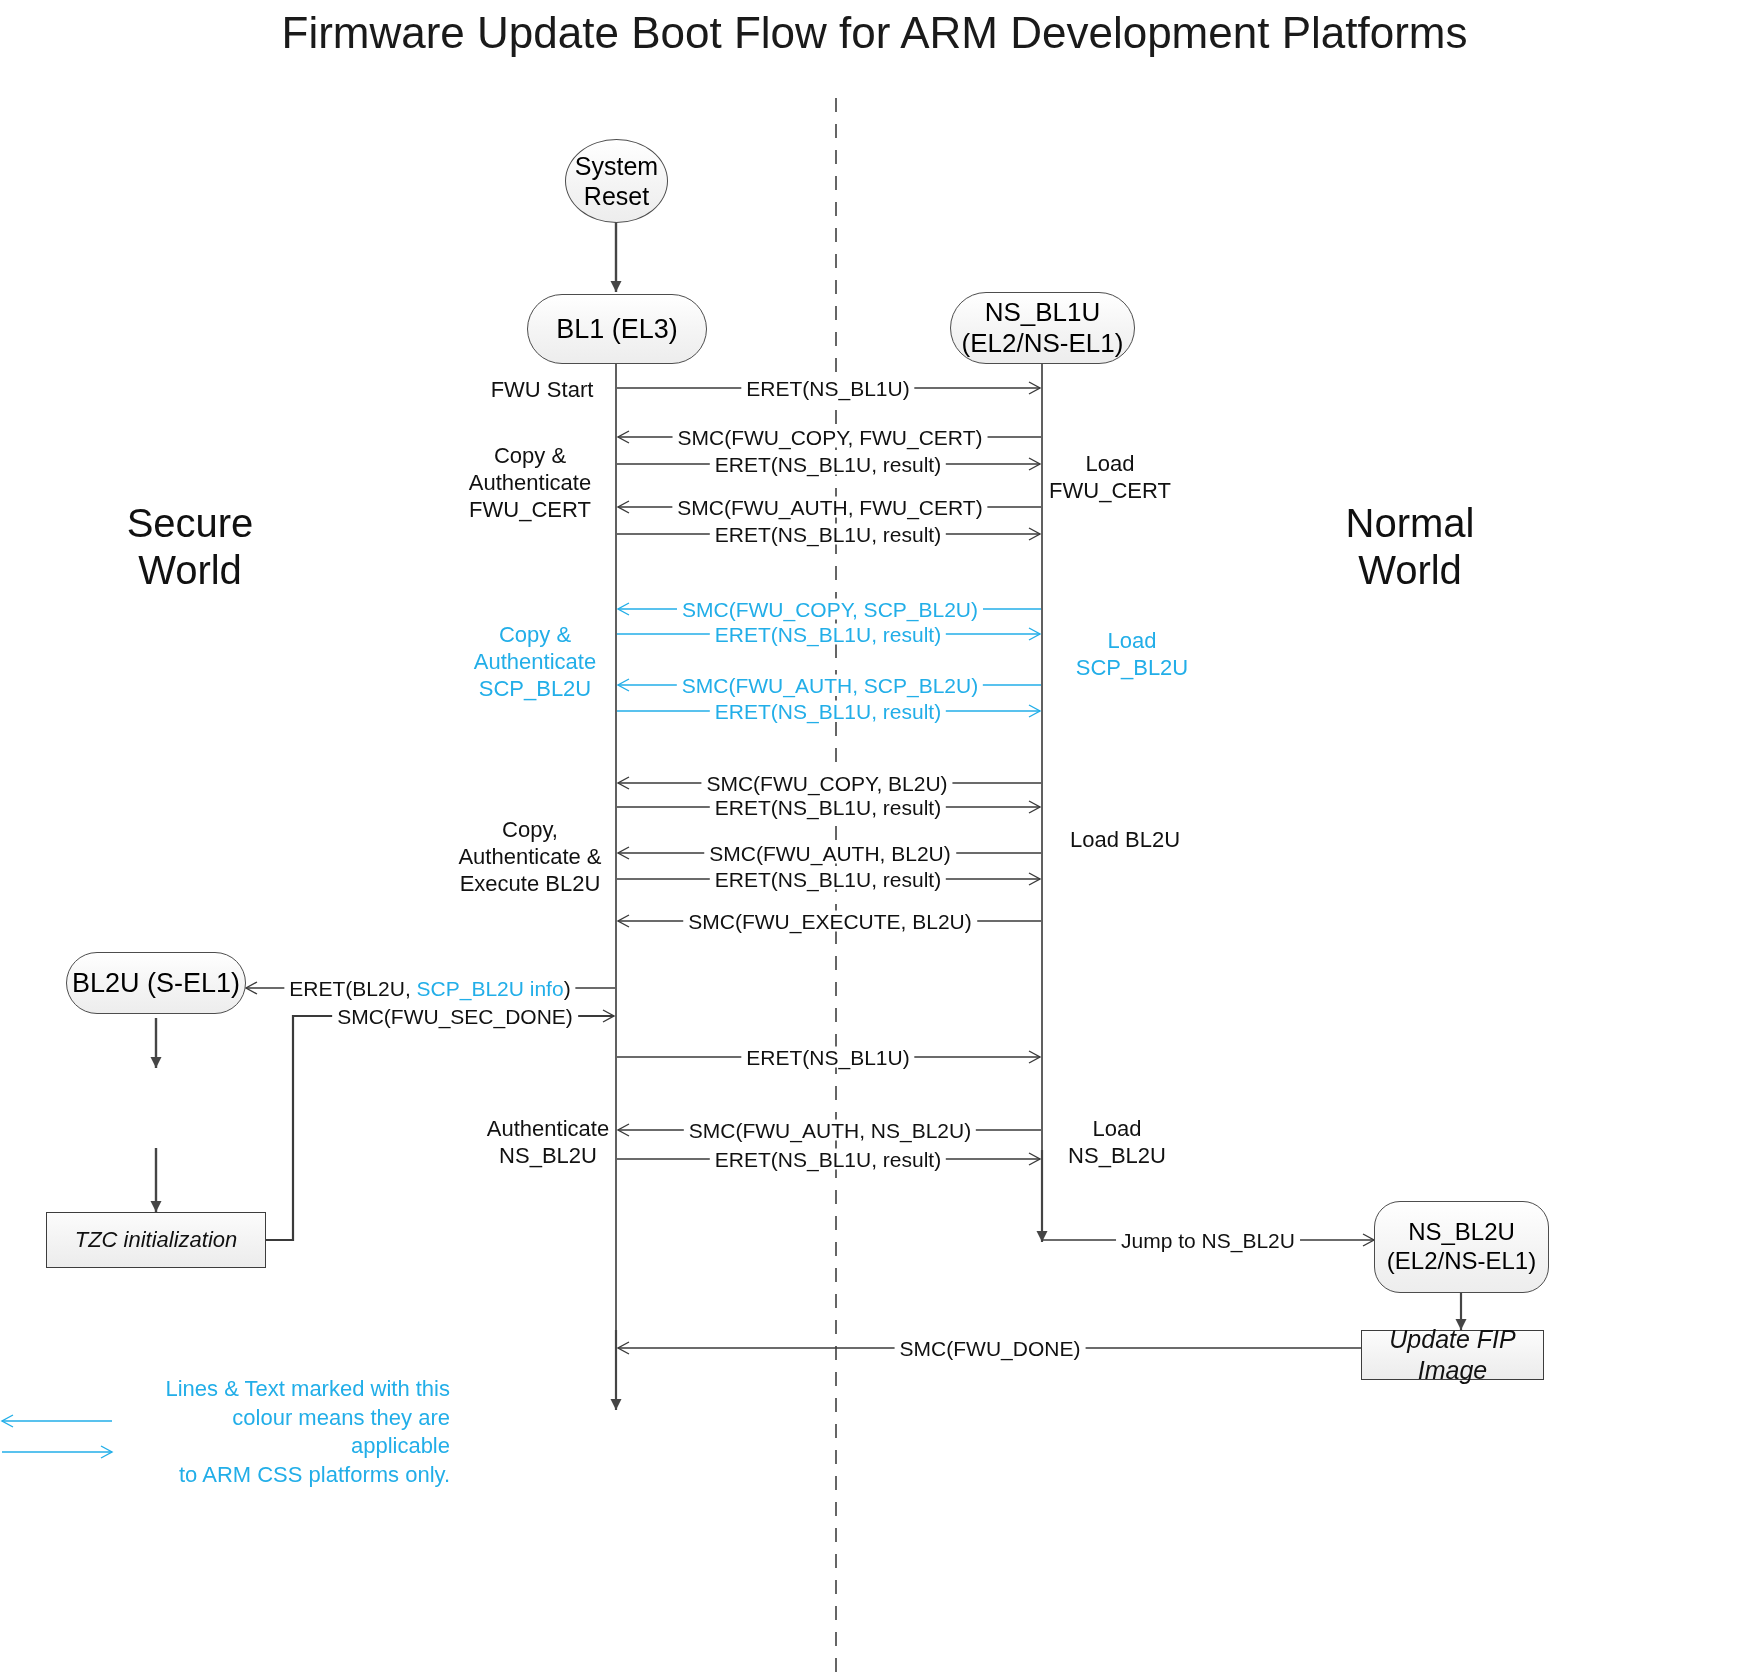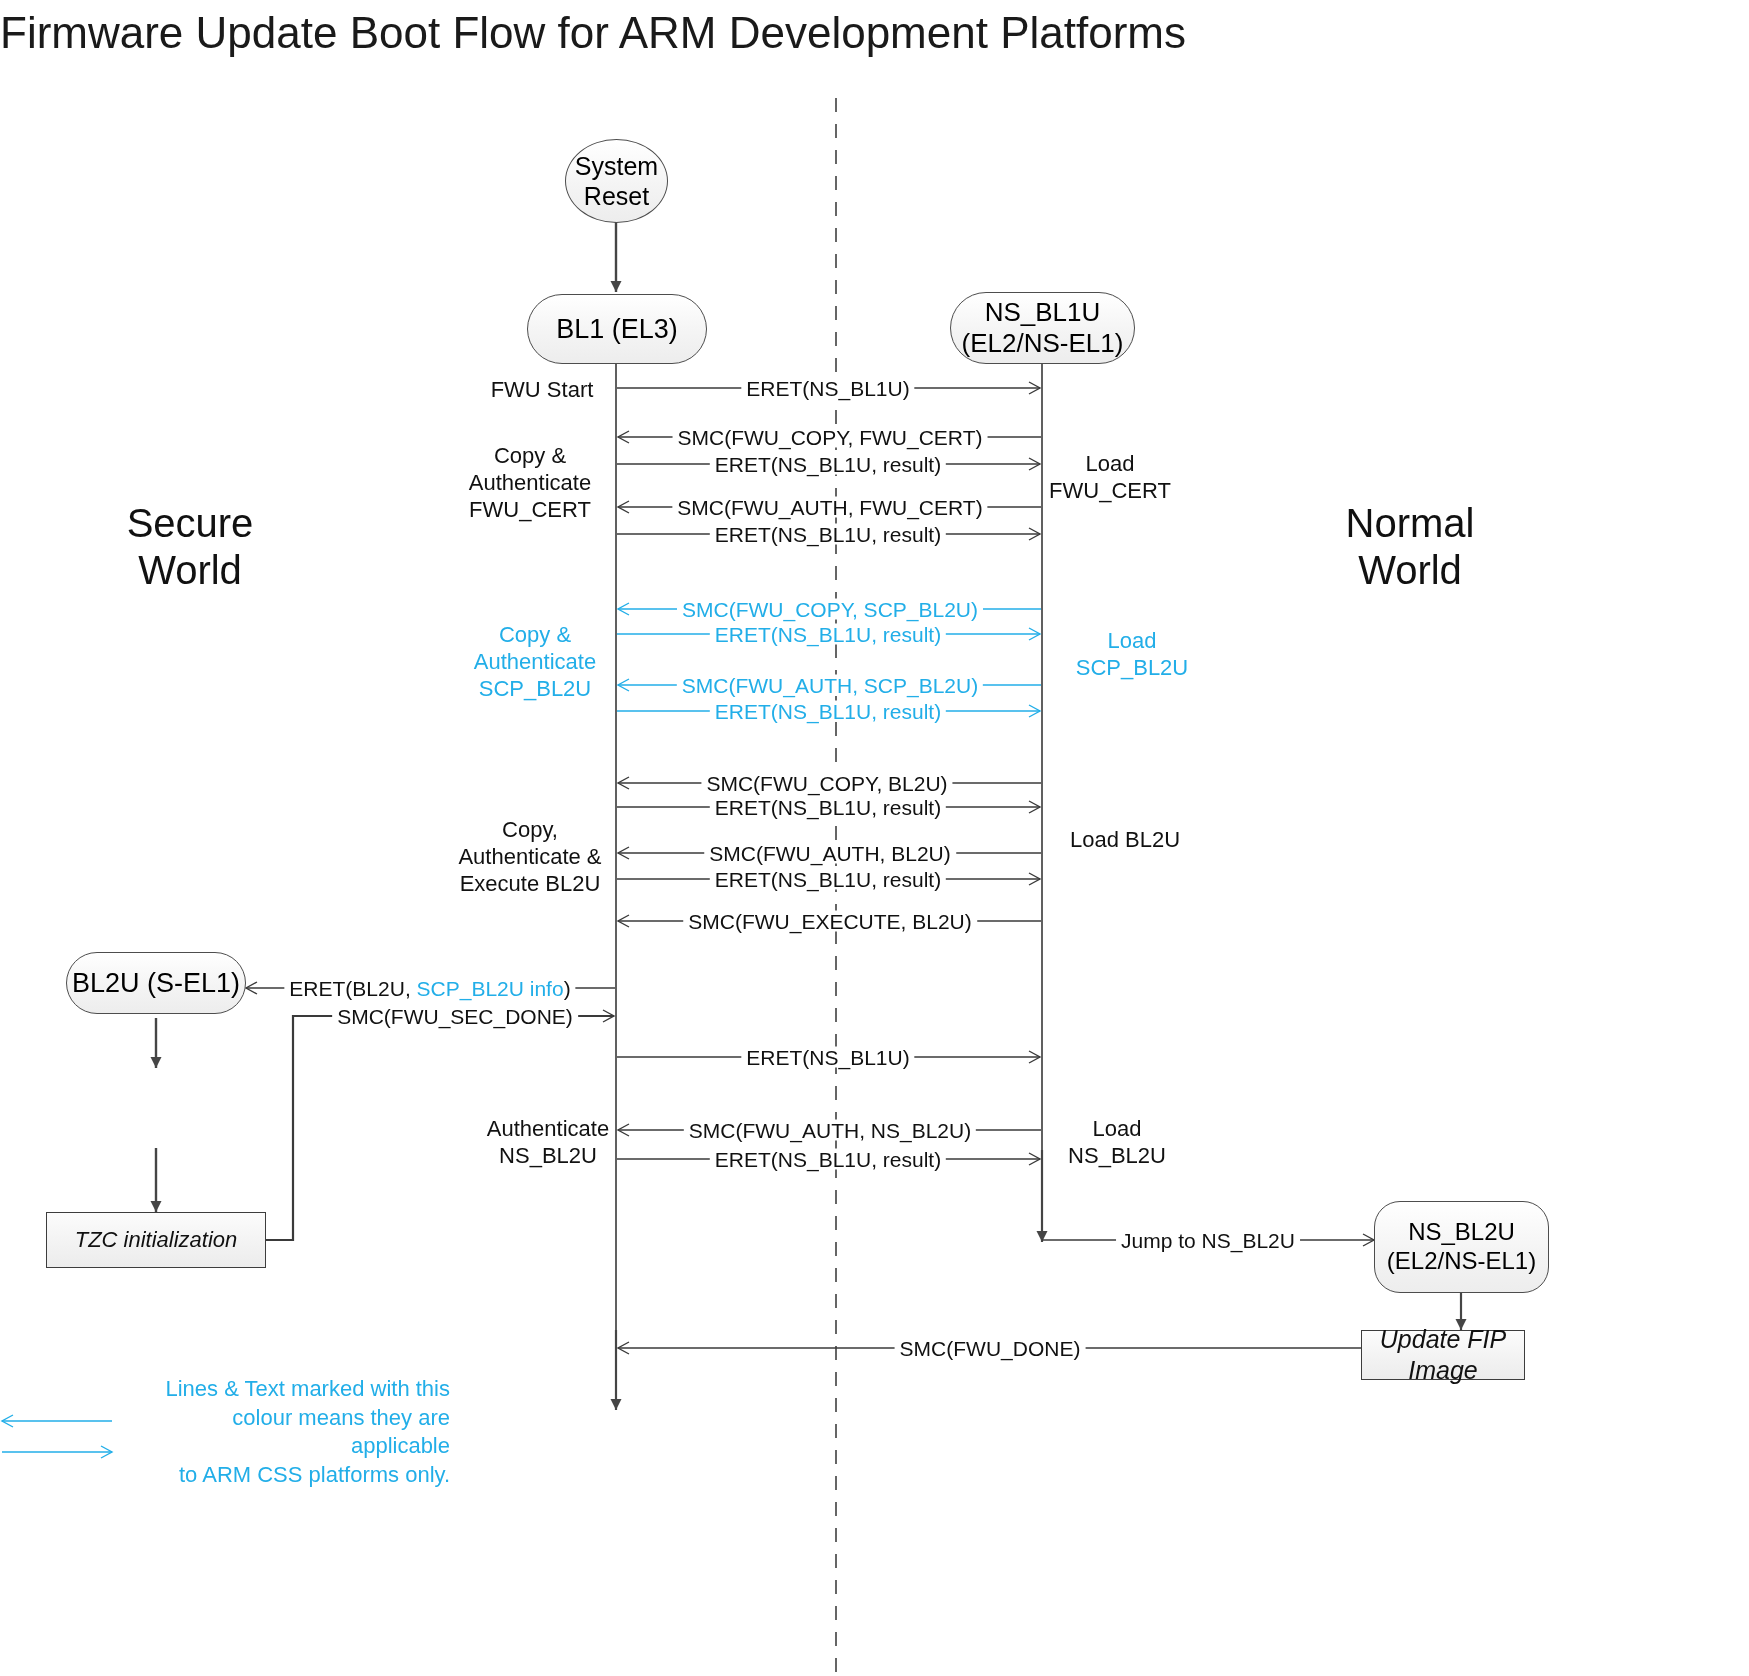--- a/index.html
+++ b/index.html
@@ -17,21 +17,21 @@
     height: 1676px;
     background: #ffffff;
     overflow: hidden;
   }
   
   .title {
     position: absolute;
     left: 0;
     top: 8px;
     width: 1749px;
-    text-align: left;
+    text-align: center;
     font-size: 44px;
     color: #1a1a1a;
     letter-spacing: 0px;
     white-space: nowrap;
   }
   
   .world-label {
     position: absolute;
     font-size: 40px;
     line-height: 1.18;
@@ -221,21 +221,21 @@
   <div class="node stadium" style="left:66px; top:952px; width:180px; height:62px; font-size:27px;">BL2U
 (S-EL1)</div>
 
   <div class="node stadium" style="left:1374px; top:1201px; width:175px; height:92px; font-size:24px; border-radius:26px;">NS_BL2U
 (EL2/NS-EL1)</div>
 
 
 
   <div class="boxnote black" style="left:46px; top:1212px; width:220px; height:56px;">TZC initialization</div>
 
-  <div class="boxnote black" style="left:1361px; top:1330px; width:164px; height:50px; font-size:25px;text-align:center;">Update FIP Image</div>
+  <div class="boxnote black" style="left:1361px; top:1330px; width:183px; height:50px; font-size:25px;text-align:center;">Update FIP Image</div>
 
   <div class="msglabel" style="left:828px; top:388px;">ERET(NS_BL1U)</div>
   <div class="msglabel" style="left:830px; top:437px;">SMC(FWU_COPY, FWU_CERT)</div>
   <div class="msglabel" style="left:828px; top:464px;">ERET(NS_BL1U, result)</div>
   <div class="msglabel" style="left:830px; top:507px;">SMC(FWU_AUTH, FWU_CERT)</div>
   <div class="msglabel" style="left:828px; top:534px;">ERET(NS_BL1U, result)</div>
 
   <div class="msglabel cyan" style="left:830px; top:609px;">SMC(FWU_COPY, SCP_BL2U)</div>
   <div class="msglabel cyan" style="left:828px; top:634px;">ERET(NS_BL1U, result)</div>
   <div class="msglabel cyan" style="left:830px; top:685px;">SMC(FWU_AUTH, SCP_BL2U)</div>

